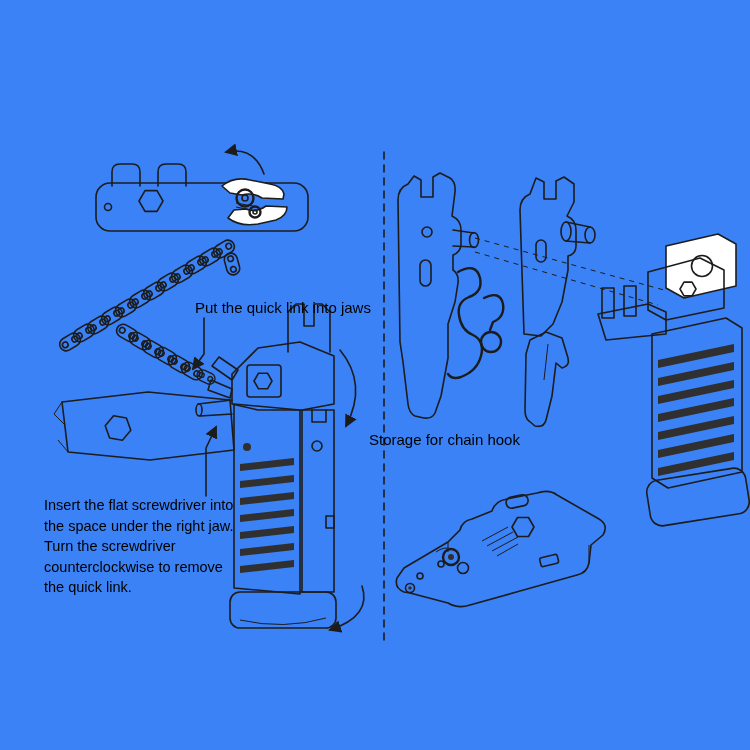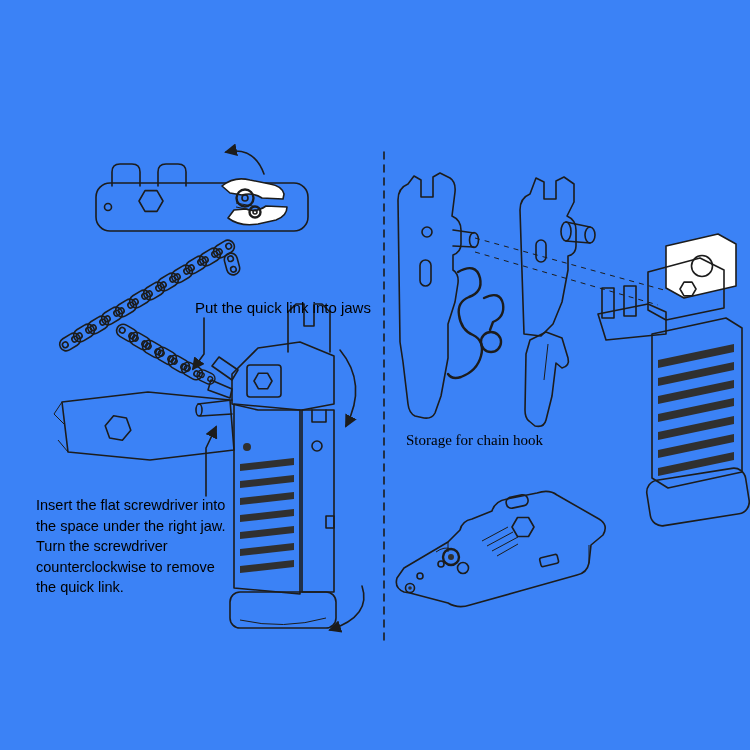--- a/index.html
+++ b/index.html
@@ -187,21 +187,21 @@
     <circle cx="410" cy="588" r="4.5" class="ln"></circle>
     <circle cx="410" cy="588" r="1.8" class="dark"></circle>
     <circle cx="420" cy="576" r="3" class="ln"></circle>
     <rect x="506" y="496" width="22" height="11" rx="5" class="ln" transform="rotate(-12 517 501)"></rect>
     <path class="thin" d="M448,542 L448,552 M589,545 L589,563"></path>
   </g>
 </svg>
 
 <div class="lbl" style="left:195px; top:299px;">Put the quick link into jaws</div>
 
-<div class="instr" style="left:36px; top:495px;">Insert the flat screwdriver into
+<div class="instr" style="left:44px; top:495px;">Insert the flat screwdriver into
 the space under the right jaw.
 Turn the screwdriver
 counterclockwise to remove
 the quick link.</div>
 
-<div class="lbl" style="left:406px; top:431px;font-family:Liberation Serif, serif;">Storage for chain hook</div>
+<div class="lbl" style="left:369px; top:431px;">Storage for chain hook</div>
 
 </div>
 
 </body></html>

